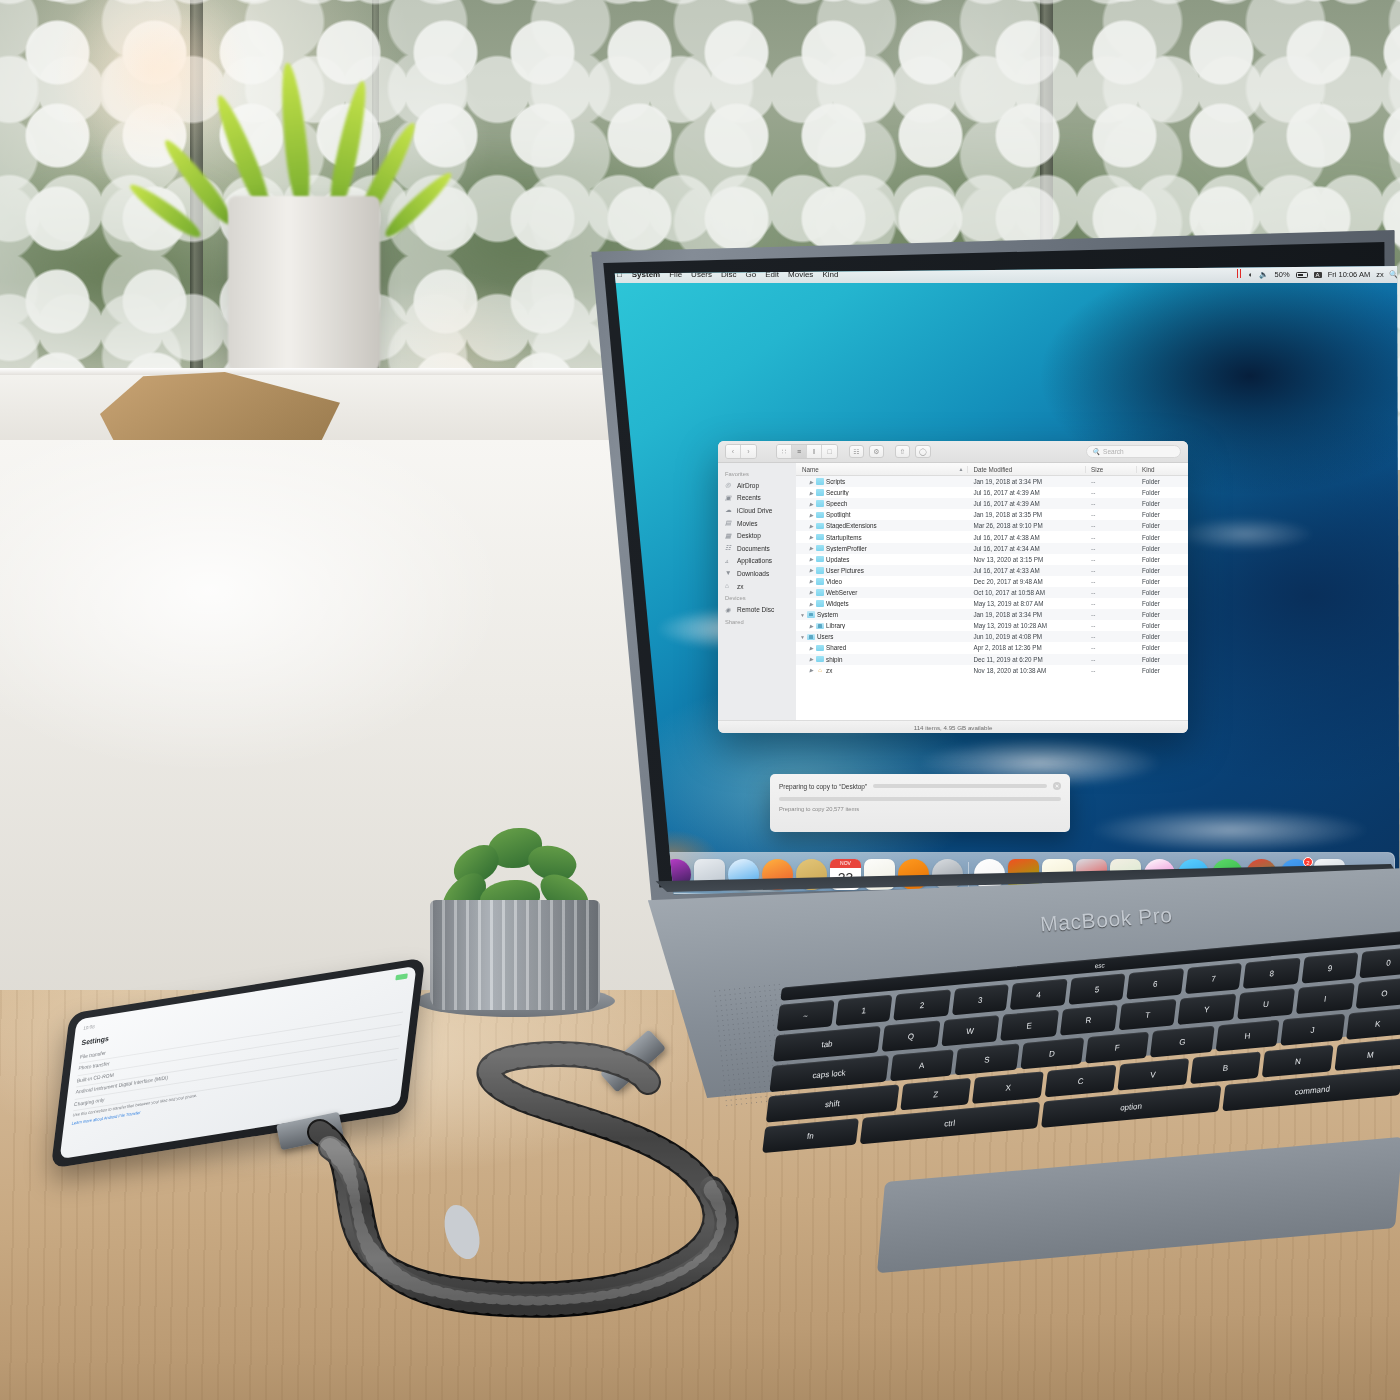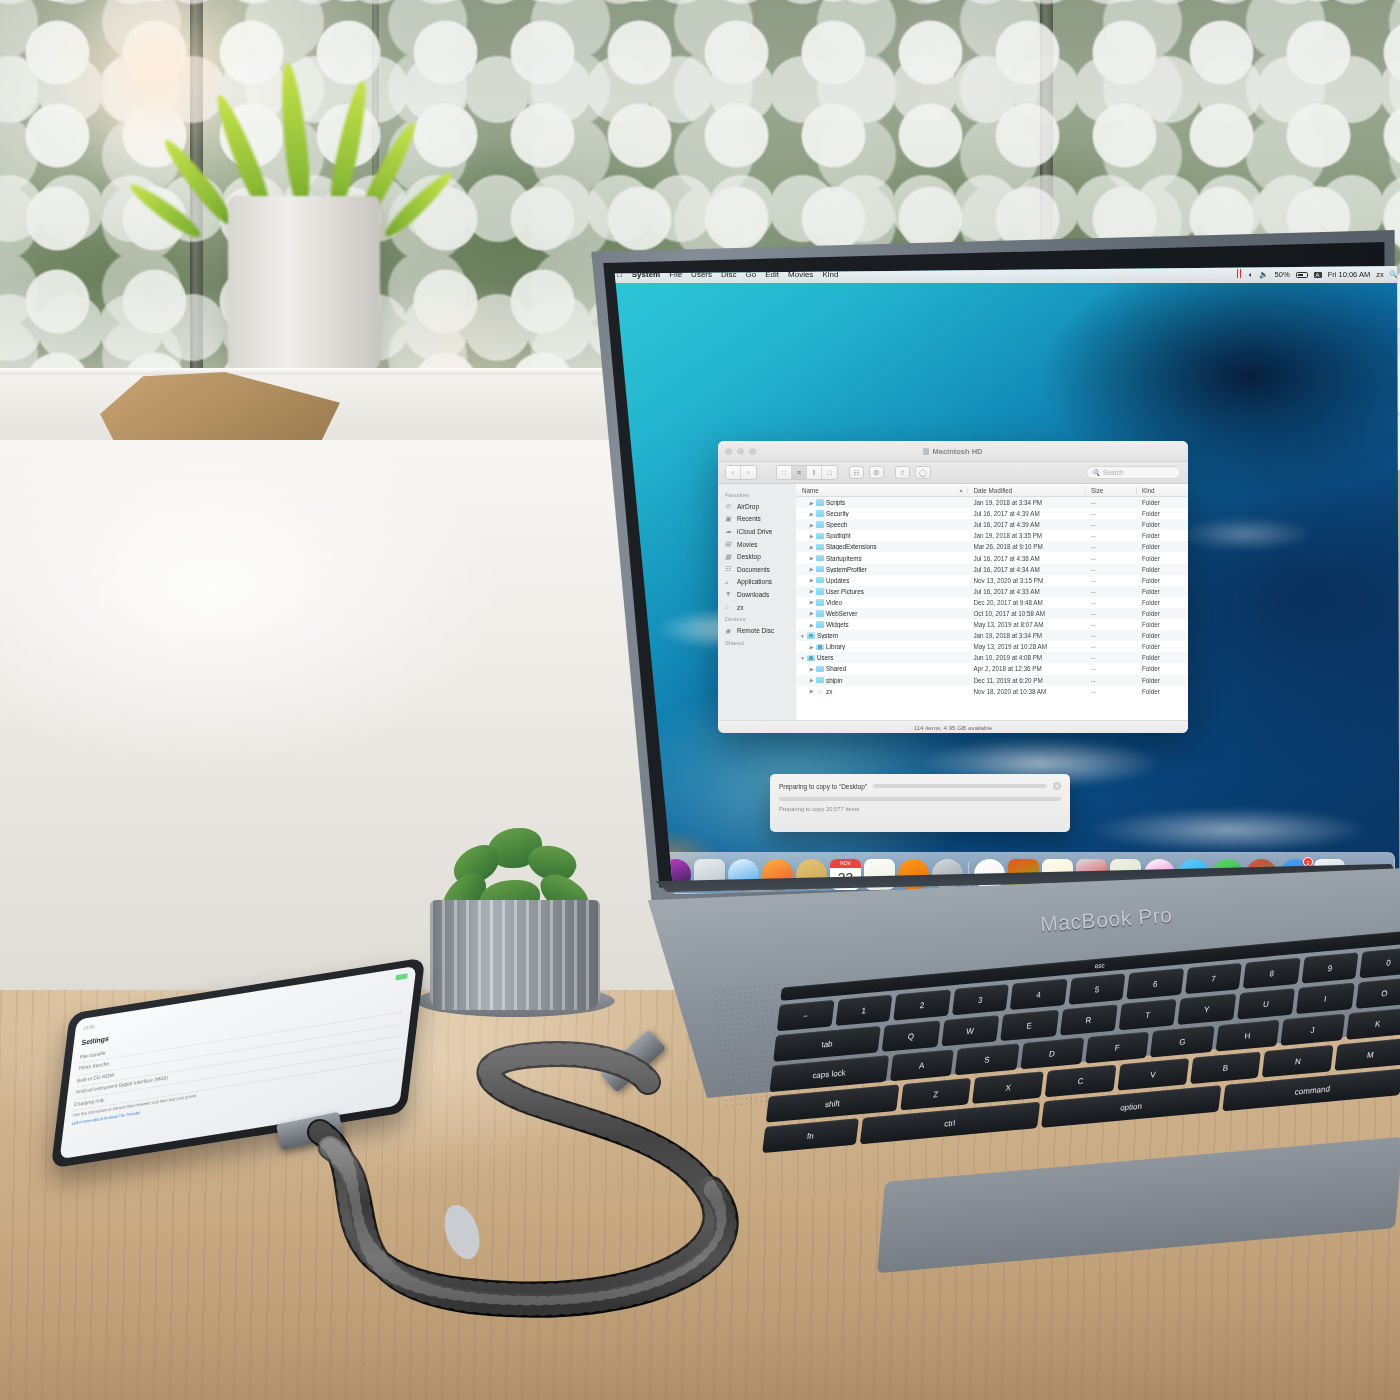--- a/index.html
+++ b/index.html
@@ -484,30 +484,20 @@
           <span>Fri 10:06 AM</span>
           <span>zx</span>
           <span>🔍</span>
         </span>
       </div>
 
       <div class="desk-icon">☕</div>
 
       <div class="finder">
 
-        <div class="fw-titlebar">
-          <span class="lights">
-            <i class="lt"></i>
-            <i class="lt"></i>
-            <i class="lt"></i>
-          </span>
-          <span class="fw-title">
-            <i class="hd-ic"></i><span>Macintosh HD</span>
-          </span>
-        </div>
 
         <div class="fw-toolbar">
           <span class="seg">
             <span class="tb-btn">‹</span>
             <span class="tb-btn">›</span>
           </span>
           <span class="seg" style="margin-left:14px;">
             <span class="tb-btn">∷</span>
             <span class="tb-btn active">≡</span>
             <span class="tb-btn">‖</span>

